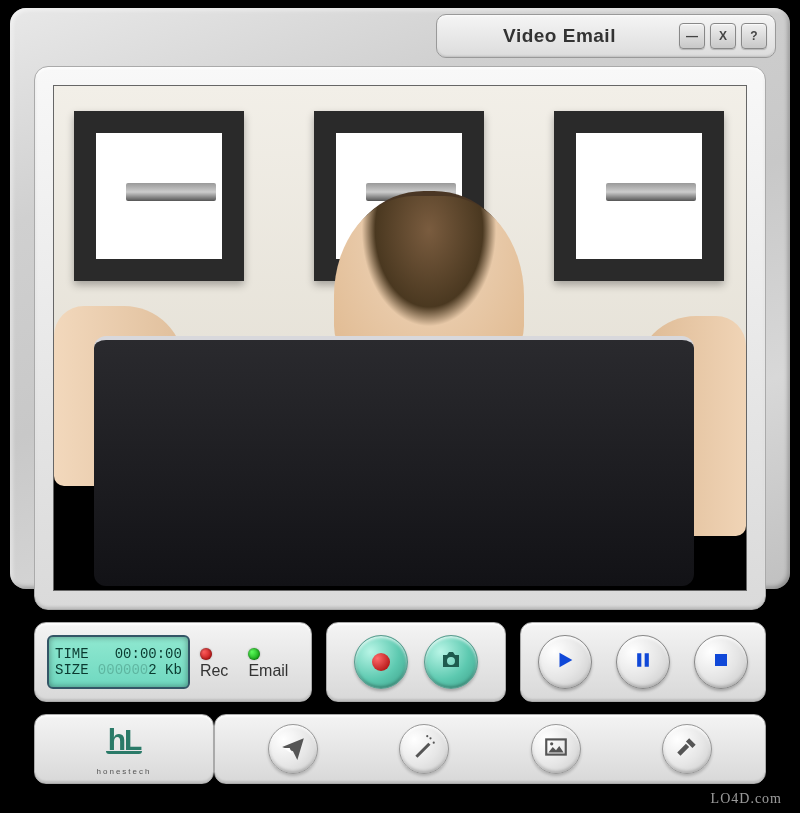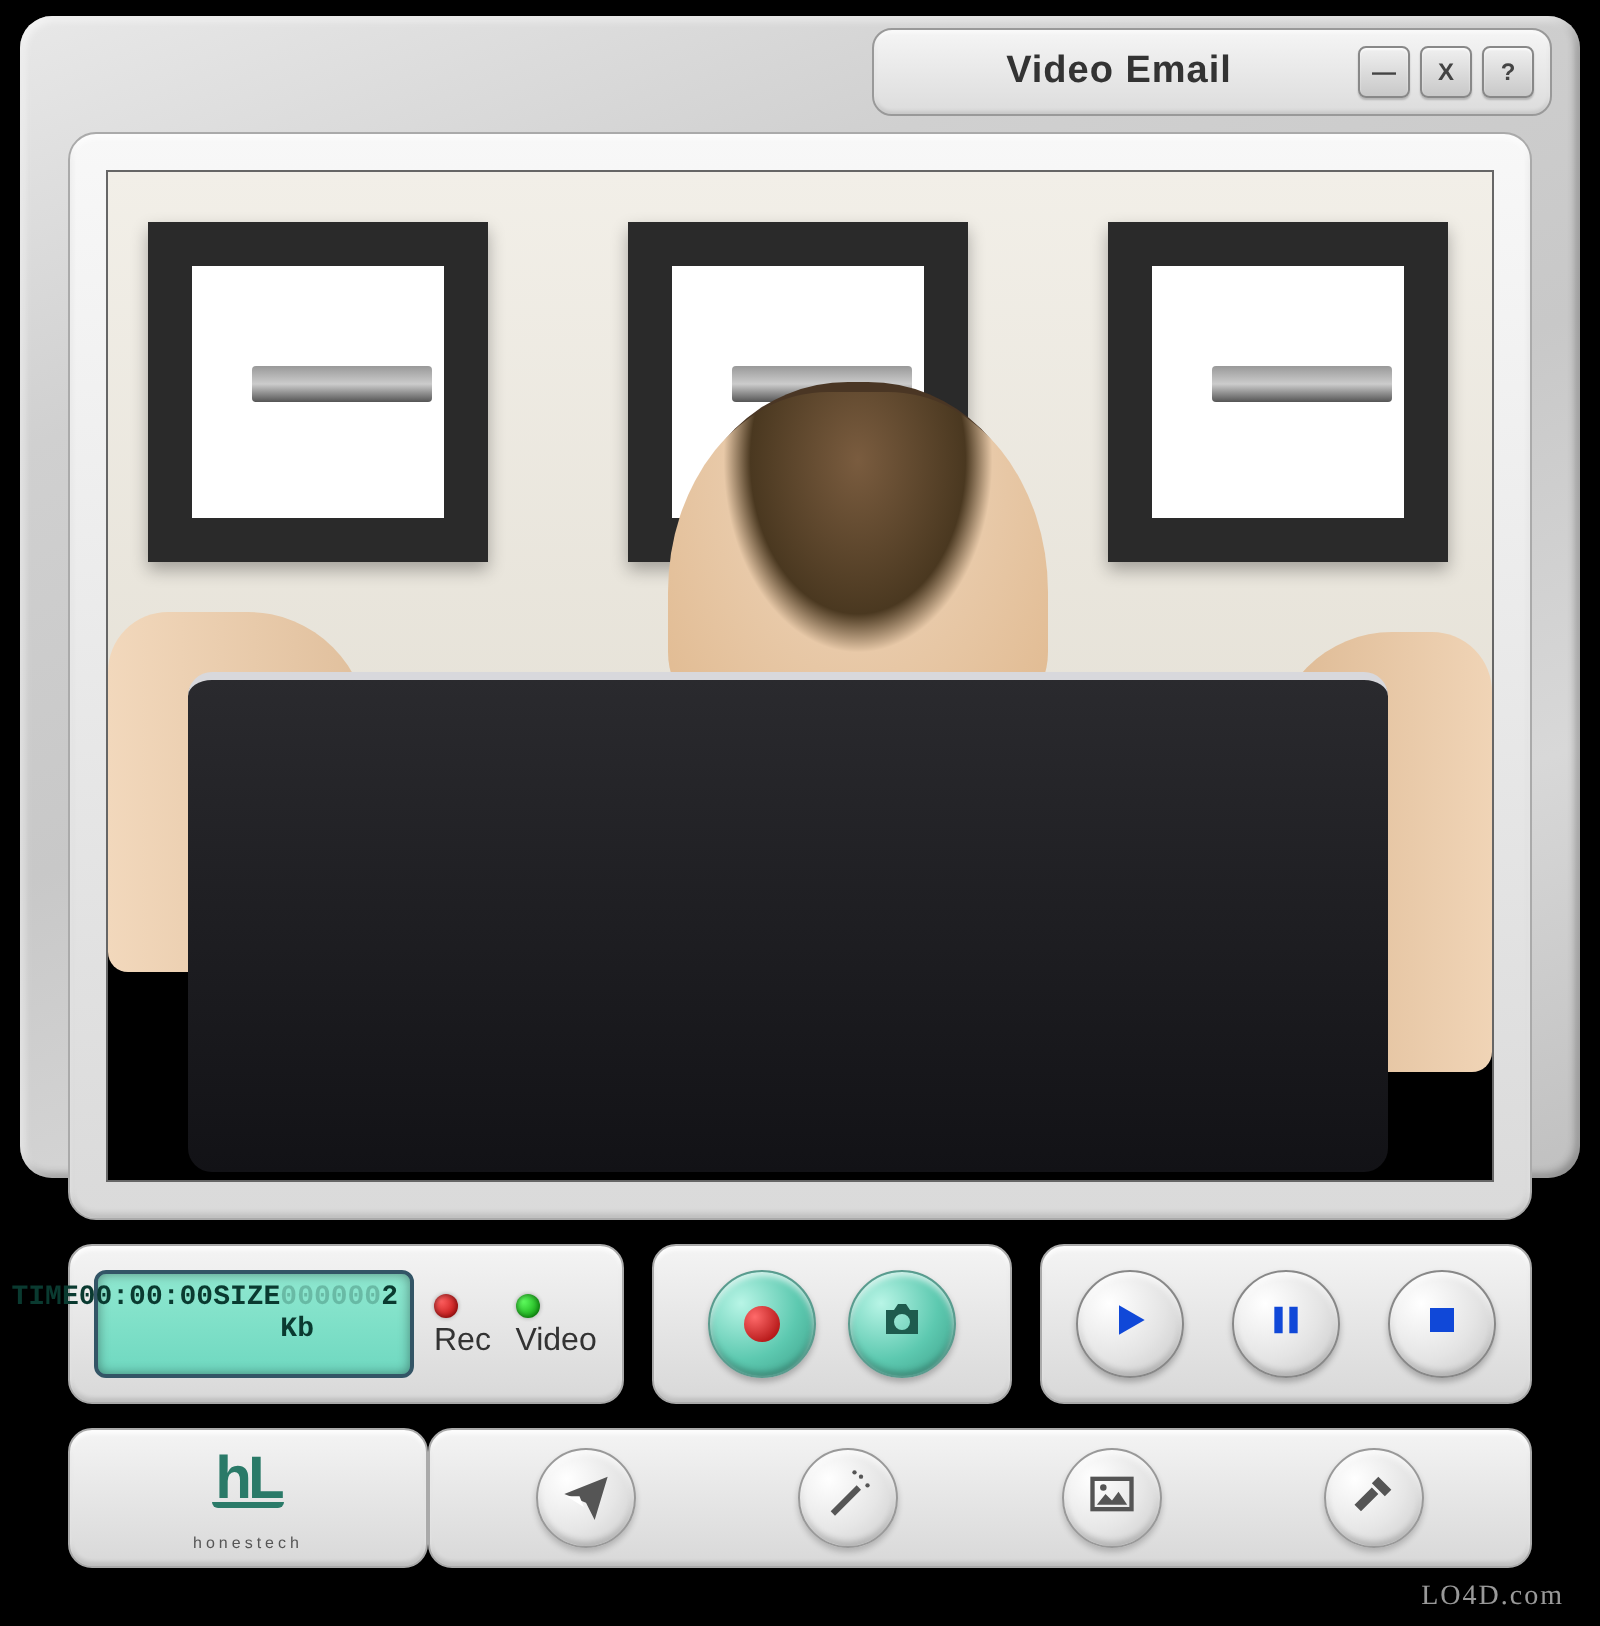--- a/index.html
+++ b/index.html
@@ -121,22 +121,23 @@
     height: 54px;
     background: linear-gradient(180deg, #8fe8d0 0%, #6fd8c0 100%);
     border: 2px solid #356;
     border-radius: 6px;
     box-shadow: inset 0 0 6px rgba(0,0,0,0.4);
     font-family: "Courier New", monospace;
     font-size: 14px;
     color: #0a3a30;
     padding: 4px 6px;
     display: flex;
-    justify-content: flex-end;
-    font-weight: bold;
+    flex-direction: column;
+    justify-content: center;
+    font-weight: normal;
   }
   .lcd-row { display:flex; justify-content: space-between; }
   .lcd-faded { color: rgba(10,58,48,0.25); margin-top: 28px; }
   .rec-play {
     margin-left: 10px;
     display: flex;
     flex-direction: row;
     gap: 8px;
     font-size: 16px;
     color: #333;
@@ -254,21 +255,21 @@
           <span>TIME</span>
           <span>00:00:00</span>
         </div>
         <div class="lcd-row">
           <span>SIZE</span>
           <span><span class="lcd-faded">000000</span><span>2 Kb</span></span>
         </div>
       </div>
       <div class="rec-play">
         <div><span class="led red"></span><span>Rec</span></div>
-        <div><span class="led green"></span><span>Video</span></div>
+        <div><span class="led green"></span><span>Email</span></div>
       </div>
     </div>
 
     <div class="panel record-panel">
       <div class="rec-btn">
         <span class="dot" title="record-icon"></span>
       </div>
       <div class="rec-btn">
         <span class="cam-glyph" title="camera-icon">
           <svg width="24" height="24" viewBox="0 0 24 24">

